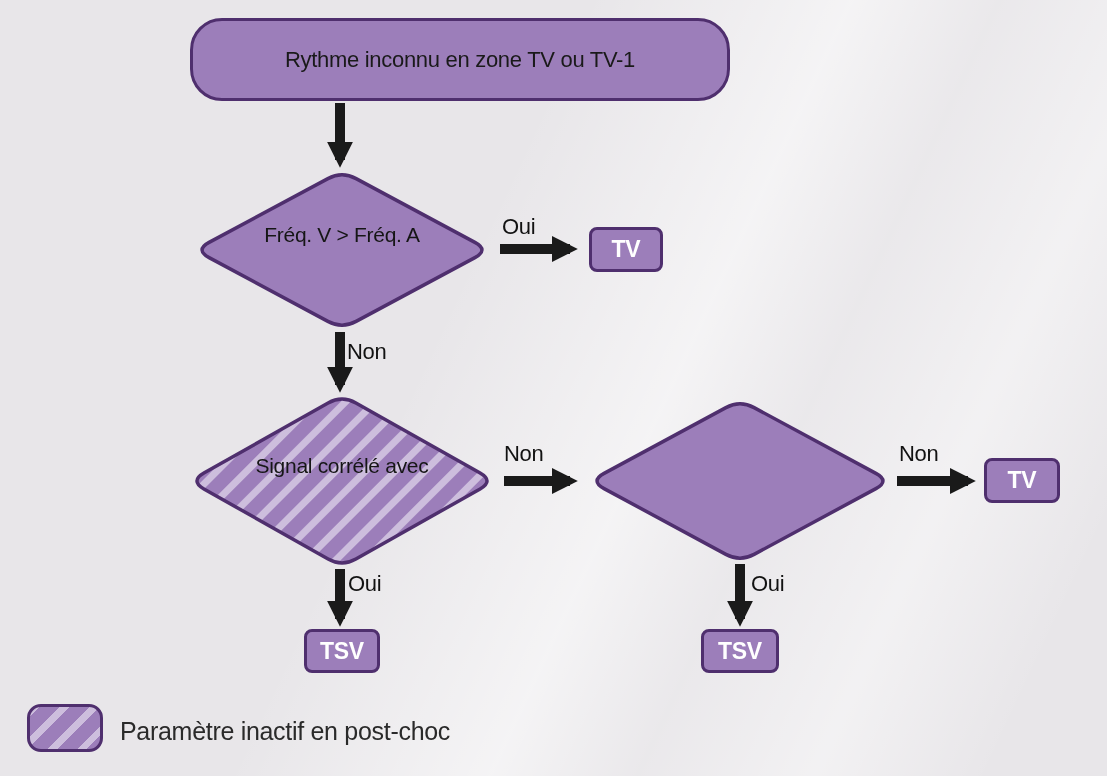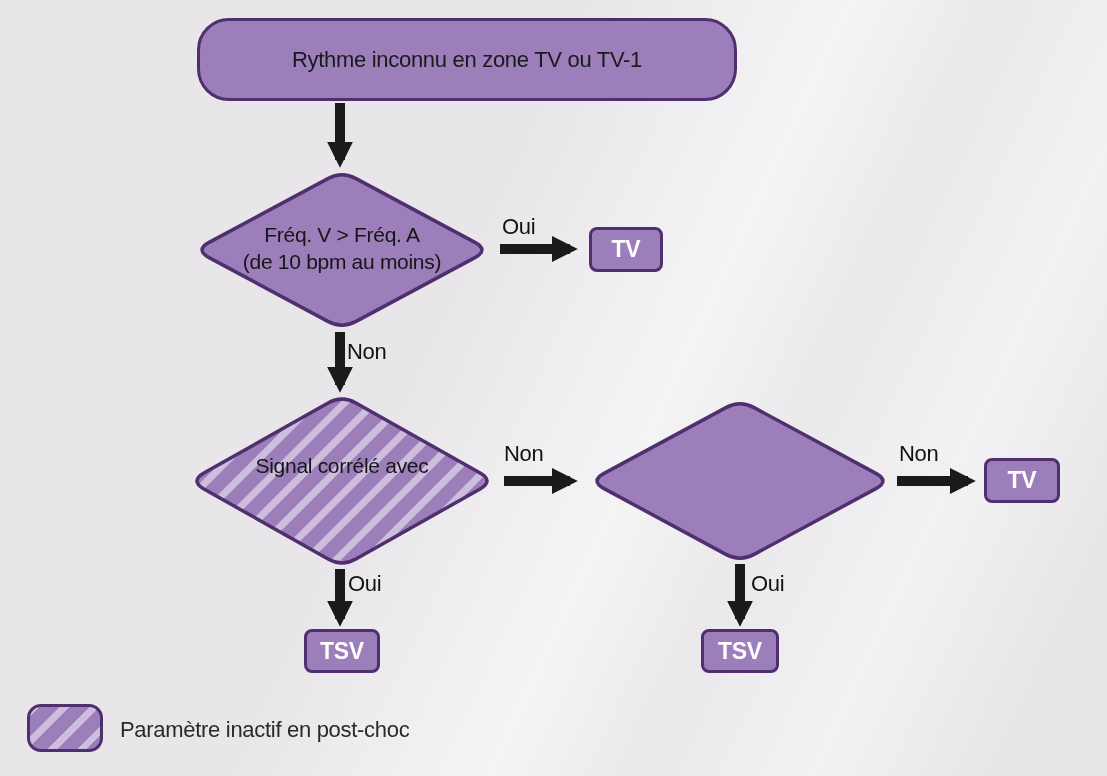--- a/index.html
+++ b/index.html
@@ -28,21 +28,21 @@
     background: #9c7eba;
     border: 3px solid #4f2f6e;
     display: flex;
     align-items: center;
     justify-content: center;
     text-align: center;
     color: #1a1a1a;
     letter-spacing: -0.3px;
   }
   .start-box {
-    left: 197px; top: 18px; width: 540px; height: 83px;
+    left: 190px; top: 18px; width: 540px; height: 83px;
     border-radius: 32px;
     font-size: 22px;
   }
   .terminal {
     border-radius: 8px;
     color: #ffffff;
     font-weight: bold;
     font-size: 23px;
   }
   .tv-1  { left: 589px; top: 227px; width: 74px; height: 45px; }
@@ -83,21 +83,21 @@
     left: 27px; top: 704px; width: 76px; height: 48px;
     border: 3px solid #4f2f6e;
     border-radius: 14px;
     background: repeating-linear-gradient(135deg,
       #cdbedd 0px, #cdbedd 7px,
       #9c7eba 7px, #9c7eba 21px);
   }
   .legend-label {
     position: absolute;
     left: 120px; top: 717px;
-    font-size: 22px;
+    font-size: 25px;
     color: #2a2a2a;
     letter-spacing: -0.3px;
   }
 </style>
 </head>
 <body>
 
 <div class="canvas">
 
   <svg class="layer" viewBox="0 0 1107 776">
@@ -125,21 +125,20 @@
     <line x1="340" y1="569" x2="340" y2="619" stroke="#1a1a1a" stroke-width="10" marker-end="url(#ah)"></line>
     <line x1="740" y1="564" x2="740" y2="619" stroke="#1a1a1a" stroke-width="10" marker-end="url(#ah)"></line>
   </svg>
 
   <div class="box start-box">
     <span>Rythme inconnu en zone TV ou TV-1</span>
   </div>
 
   <div class="dtext dtext-1">
     <span>Fréq. V &gt; Fréq. A</span>
-    <span>(de 10 bpm au moins)</span>
   </div>
   <div class="dtext dtext-2">
     <span>Signal corrélé avec</span>
   </div>
 
   <div class="box terminal tv-1">
     <span>TV</span>
   </div>
   <div class="box terminal tv-2">
     <span>TV</span>

